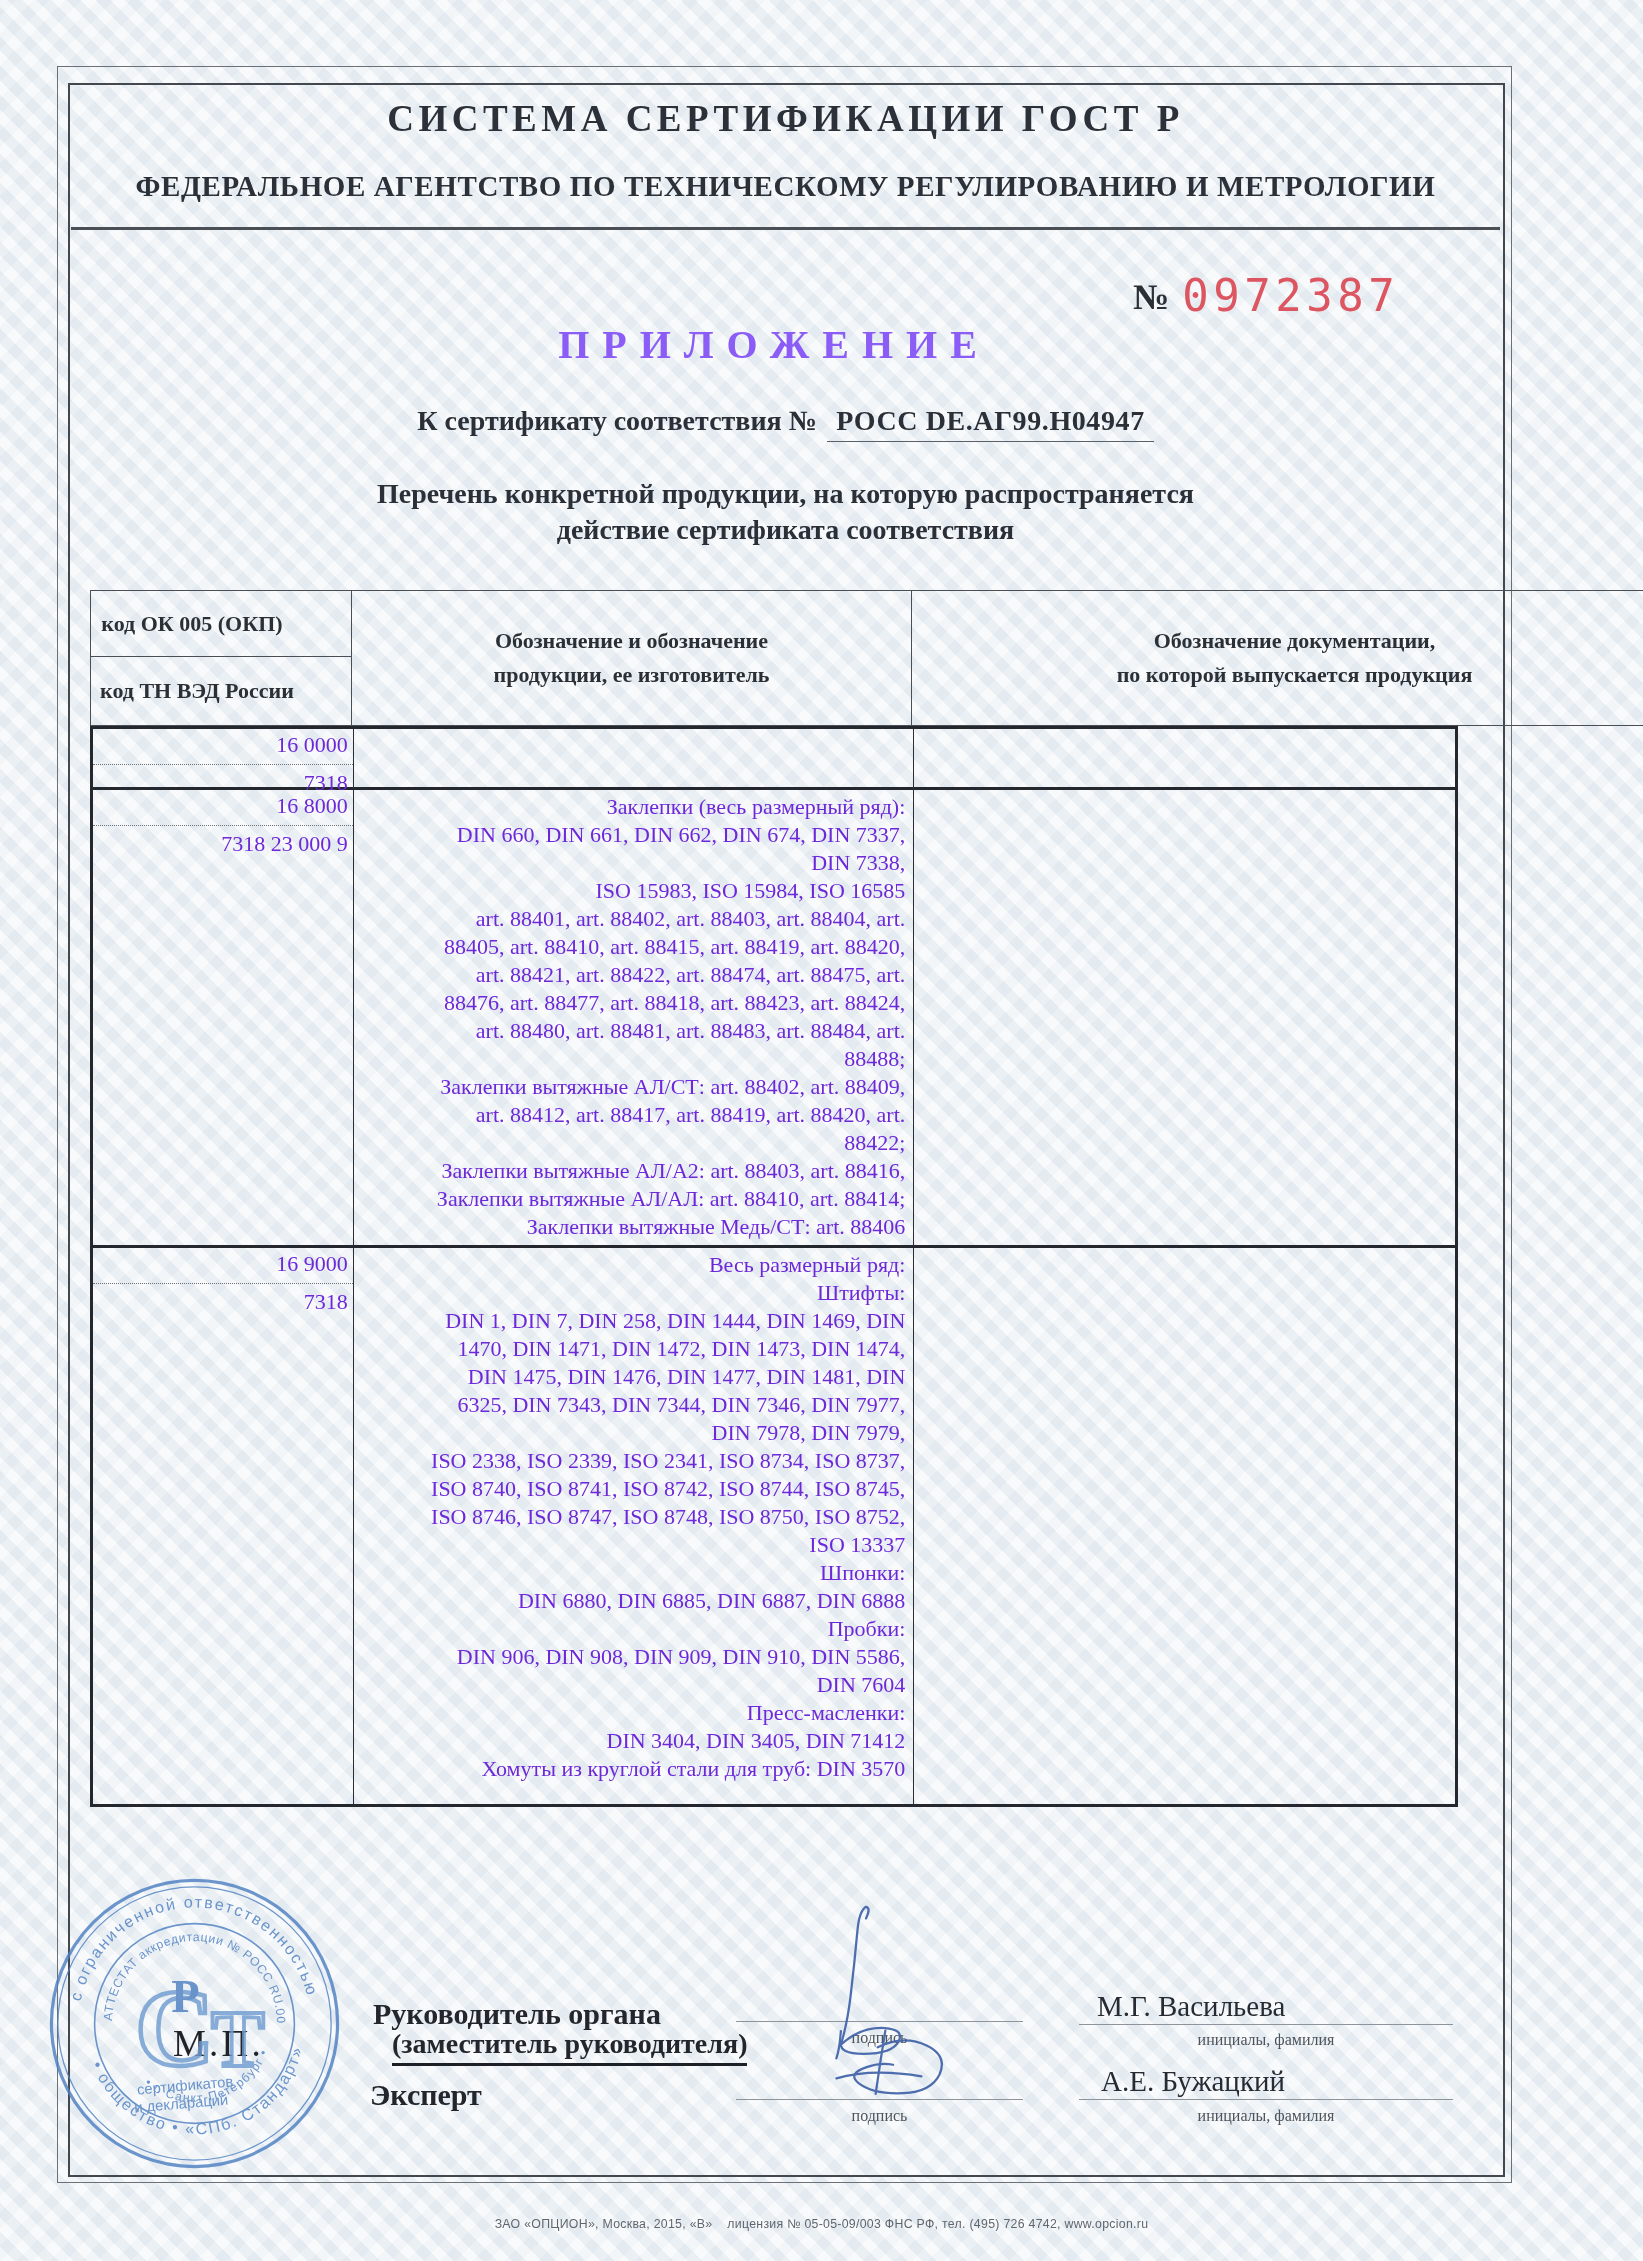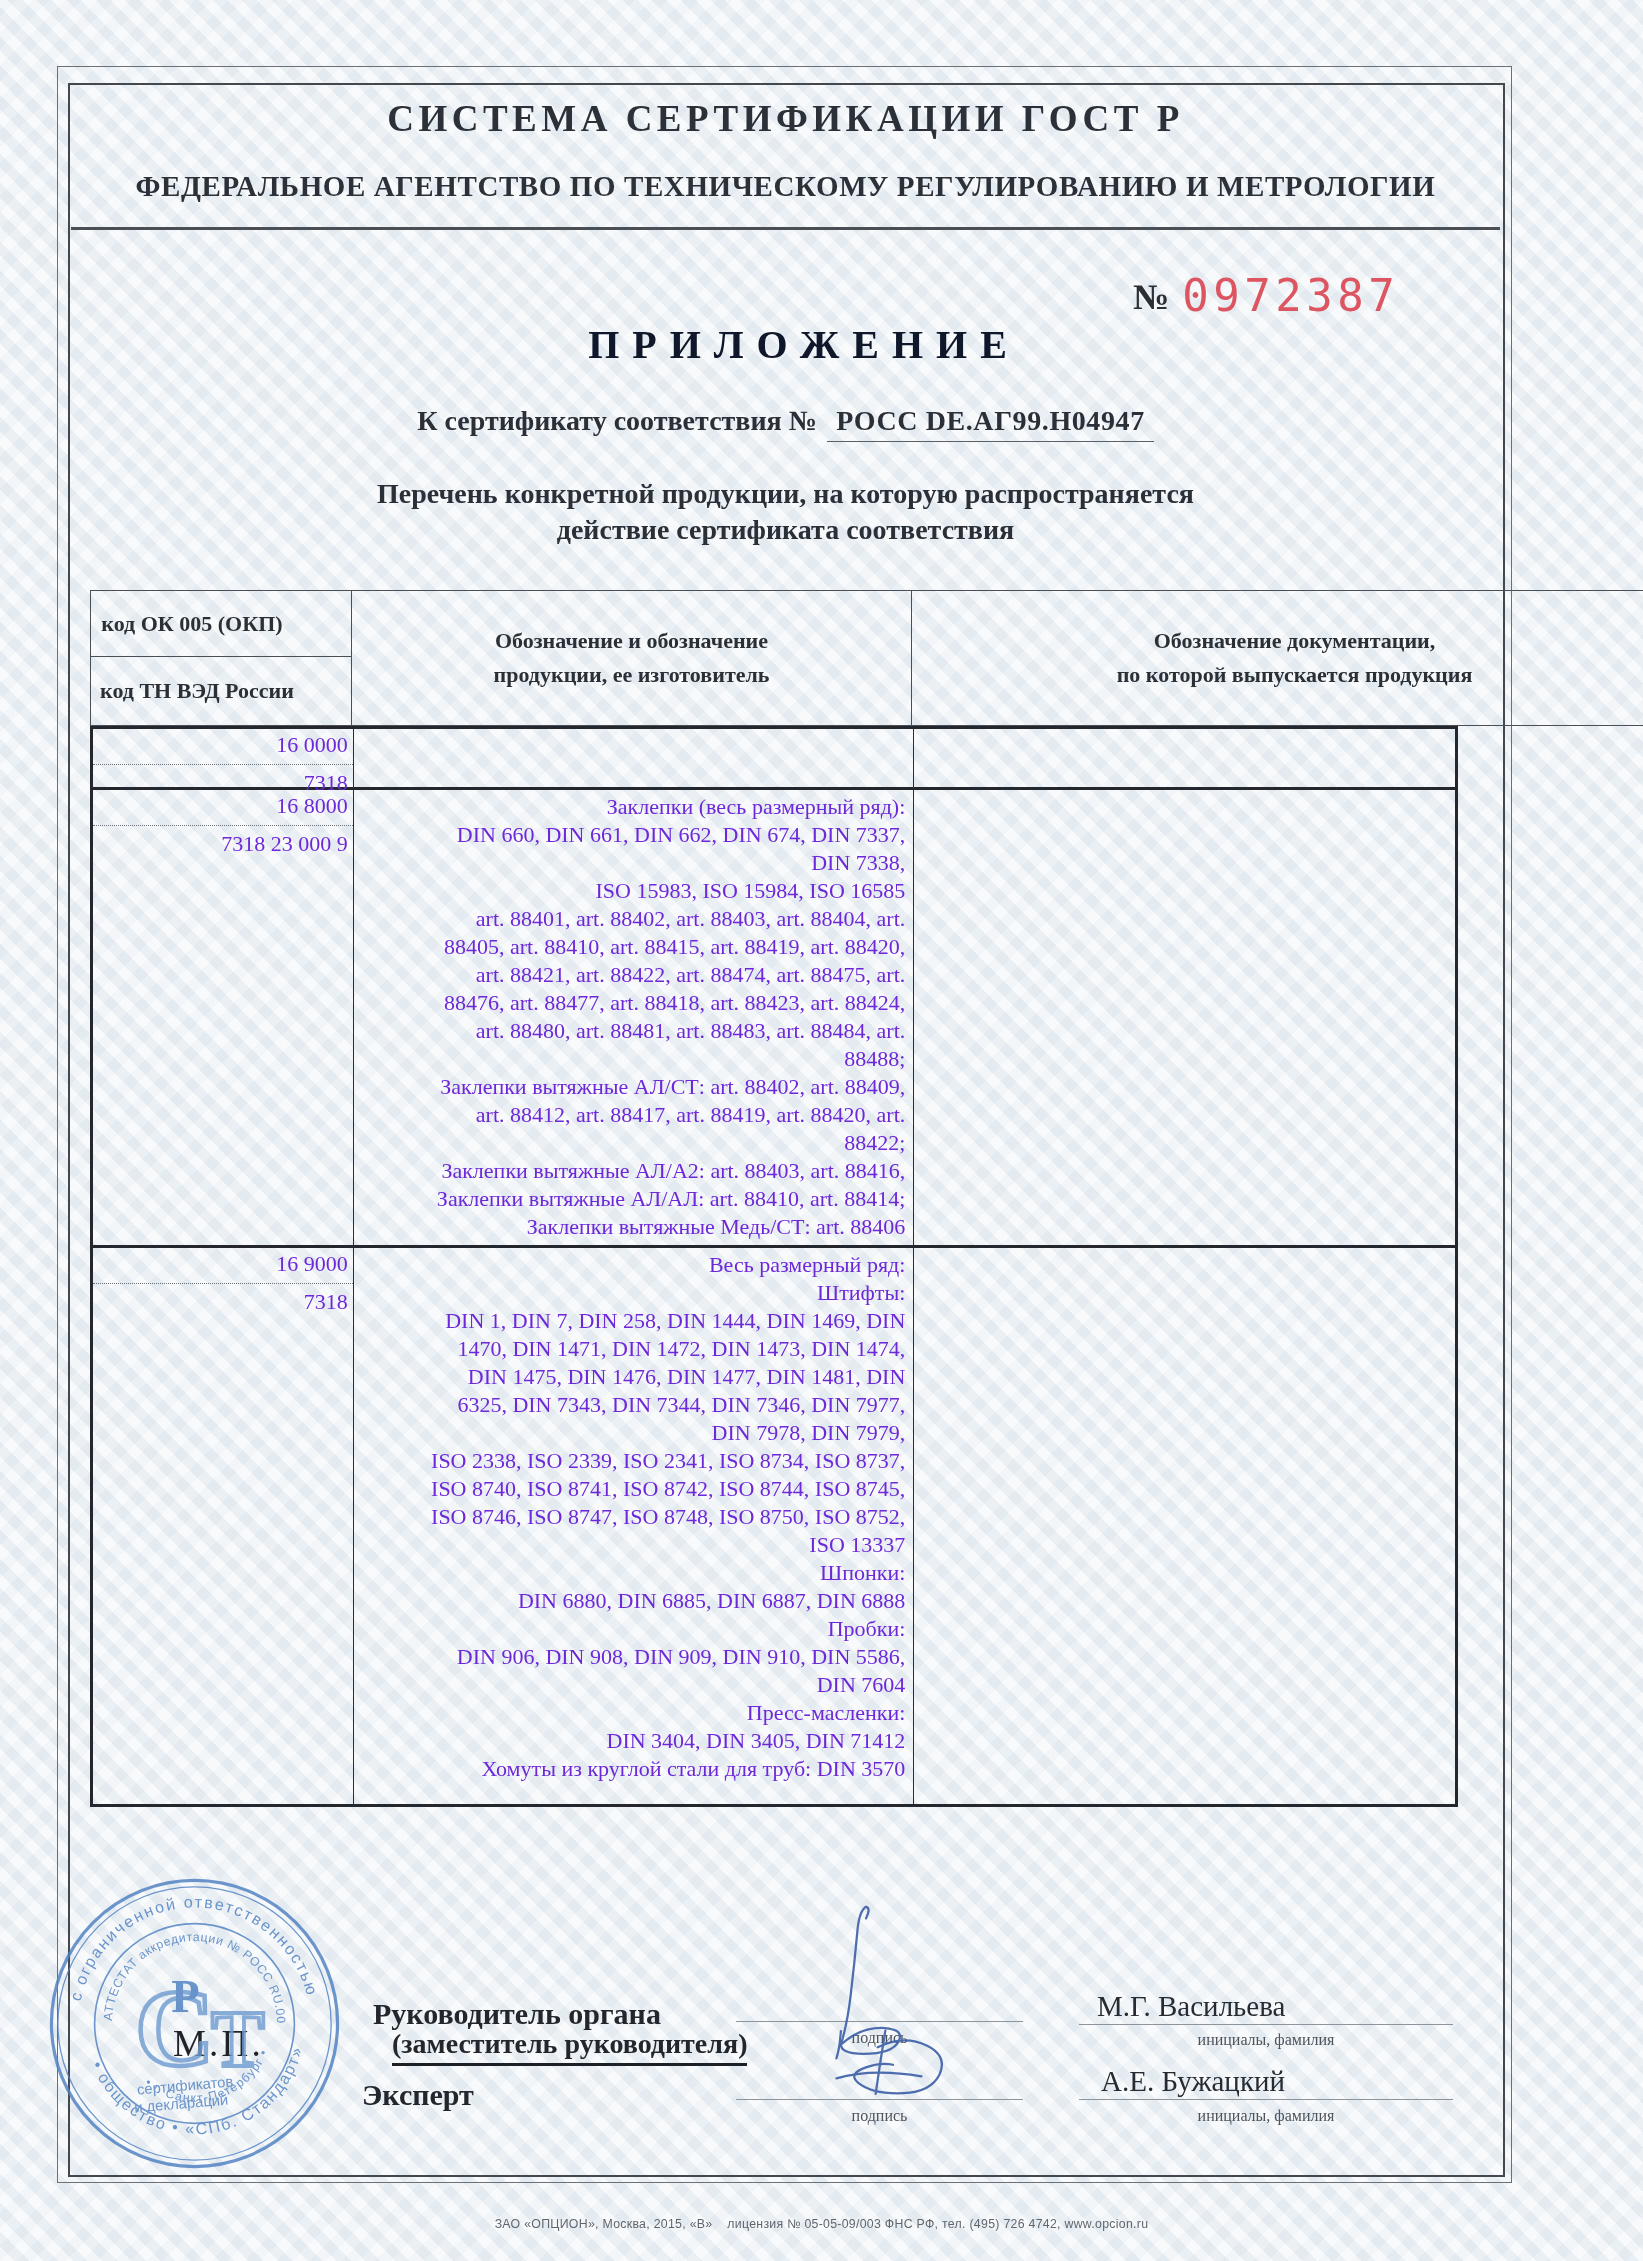--- a/index.html
+++ b/index.html
@@ -13,21 +13,21 @@
   
   .frame-outer{left:57px;top:66px;width:1455px;height:2117px;border:1.9px solid #6b7076;box-sizing:border-box;}
   .frame-inner{left:68px;top:83px;width:1437px;height:2094px;border:2.6px solid #43484f;box-sizing:border-box;}
   .header-rule{left:71px;top:227px;width:1429px;height:2.6px;background:#4a4e55;}
   
   .title1{left:71px;top:97px;width:1429px;text-align:center;font-size:37px;font-weight:bold;letter-spacing:4.5px;color:#2c3139;}
   .title2{left:71px;top:170px;width:1429px;text-align:center;font-size:29px;font-weight:bold;letter-spacing:0.6px;color:#2c3139;}
   .serial{left:1133px;top:274px;display:flex;align-items:flex-start;}
   .serial-no{font-size:36px;font-weight:bold;color:#2b2f36;line-height:1;padding-top:5.2px;}
   .serial-digits{font-family:"DejaVu Sans Mono",monospace;font-size:44px;line-height:1;color:#dc5560;letter-spacing:4.5px;margin-left:13px;}
-  .doc-title{left:83px;top:321px;width:1429px;text-align:center;font-size:40px;font-weight:bold;letter-spacing:13px;padding-left:13px;box-sizing:border-box;color:#0f172a;}
+  .doc-title{left:53px;top:321px;width:1429px;text-align:center;font-size:40px;font-weight:bold;letter-spacing:13px;padding-left:13px;box-sizing:border-box;color:#8b5cf6;}
   .cert-line{left:71px;top:405px;width:1429px;display:flex;justify-content:center;align-items:baseline;font-size:28px;font-weight:bold;color:#2b3038;}
   .cert-number{margin-left:10.3px;padding:0 9px 3.9px 9px;border-bottom:1.9px solid #5a6067;letter-spacing:0.6px;}
   .subtitle1{left:71px;top:478px;width:1429px;text-align:center;font-size:28px;font-weight:bold;color:#2b3038;}
   .subtitle2{left:71px;top:514px;width:1429px;text-align:center;font-size:28px;font-weight:bold;color:#2b3038;}
   
   .tbl-header{left:90px;top:590px;width:1588px;height:136px;box-sizing:border-box;border:1.9px solid #4a4f56;
               display:grid;grid-template-columns:261px 560px 1fr;font-size:22px;font-weight:bold;color:#2b3037;}
   .th-c1{border-right:1.3px solid #4a4f56;display:flex;flex-direction:column;}
   .th-c1-top{height:66px;border-bottom:1.3px solid #4a4f56;display:flex;align-items:center;padding-left:10.3px;box-sizing:border-box;}
   .th-c1-bot{flex:1;display:flex;align-items:center;padding-left:9px;}
@@ -38,21 +38,21 @@
   .tb-row{display:grid;grid-template-columns:261px 560px 1fr;border-bottom:3.2px solid #24282e;box-sizing:border-box;}
   .tb-row:last-child{border-bottom:none;border-radius:30px;}
   .tb-c1{border-right:1.9px solid #2b2f35;box-sizing:border-box;}
   .code-top{padding:2.6px 5.2px 6.5px 6.5px;border-bottom:1.9px dotted #6d7278;}
   .code-bot{padding:5.2px 5.2px 2.6px 6.5px;}
   .tb-c2{border-right:1.9px solid #2b2f35;box-sizing:border-box;padding:2.6px 7.7px 0 10.3px;white-space:pre-line;line-height:28px;}
   .tb-c3{box-sizing:border-box;padding:2.6px 7.7px 0 10.3px;white-space:pre-line;line-height:28px;}
   
   .role1a{left:373px;top:1997px;font-size:30px;font-weight:bold;color:#23272d;}
   .role1b{left:392px;top:2028px;font-size:28px;font-weight:bold;color:#23272d;border-bottom:3.9px solid #1d2026;padding-bottom:3.2px;}
-  .role2{left:362px;top:2078px;font-size:30px;font-weight:bold;color:#23272d;}
+  .role2{left:370px;top:2078px;font-size:30px;font-weight:bold;color:#23272d;}
   .sig-line{height:1.3px;background:#8d949c;}
   .lineA1{left:736px;top:2021px;width:287px;}
   .lineA2{left:1079px;top:2024px;width:374px;}
   .lineB1{left:736px;top:2099px;width:287px;}
   .lineB2{left:1079px;top:2099px;width:374px;}
   .cap{font-size:16px;color:#4e545c;text-align:center;}
   .capA1{left:736px;top:2029px;width:287px;}
   .capA2{left:1079px;top:2031px;width:374px;}
   .capB1{left:736px;top:2107px;width:287px;}
   .capB2{left:1079px;top:2107px;width:374px;}

